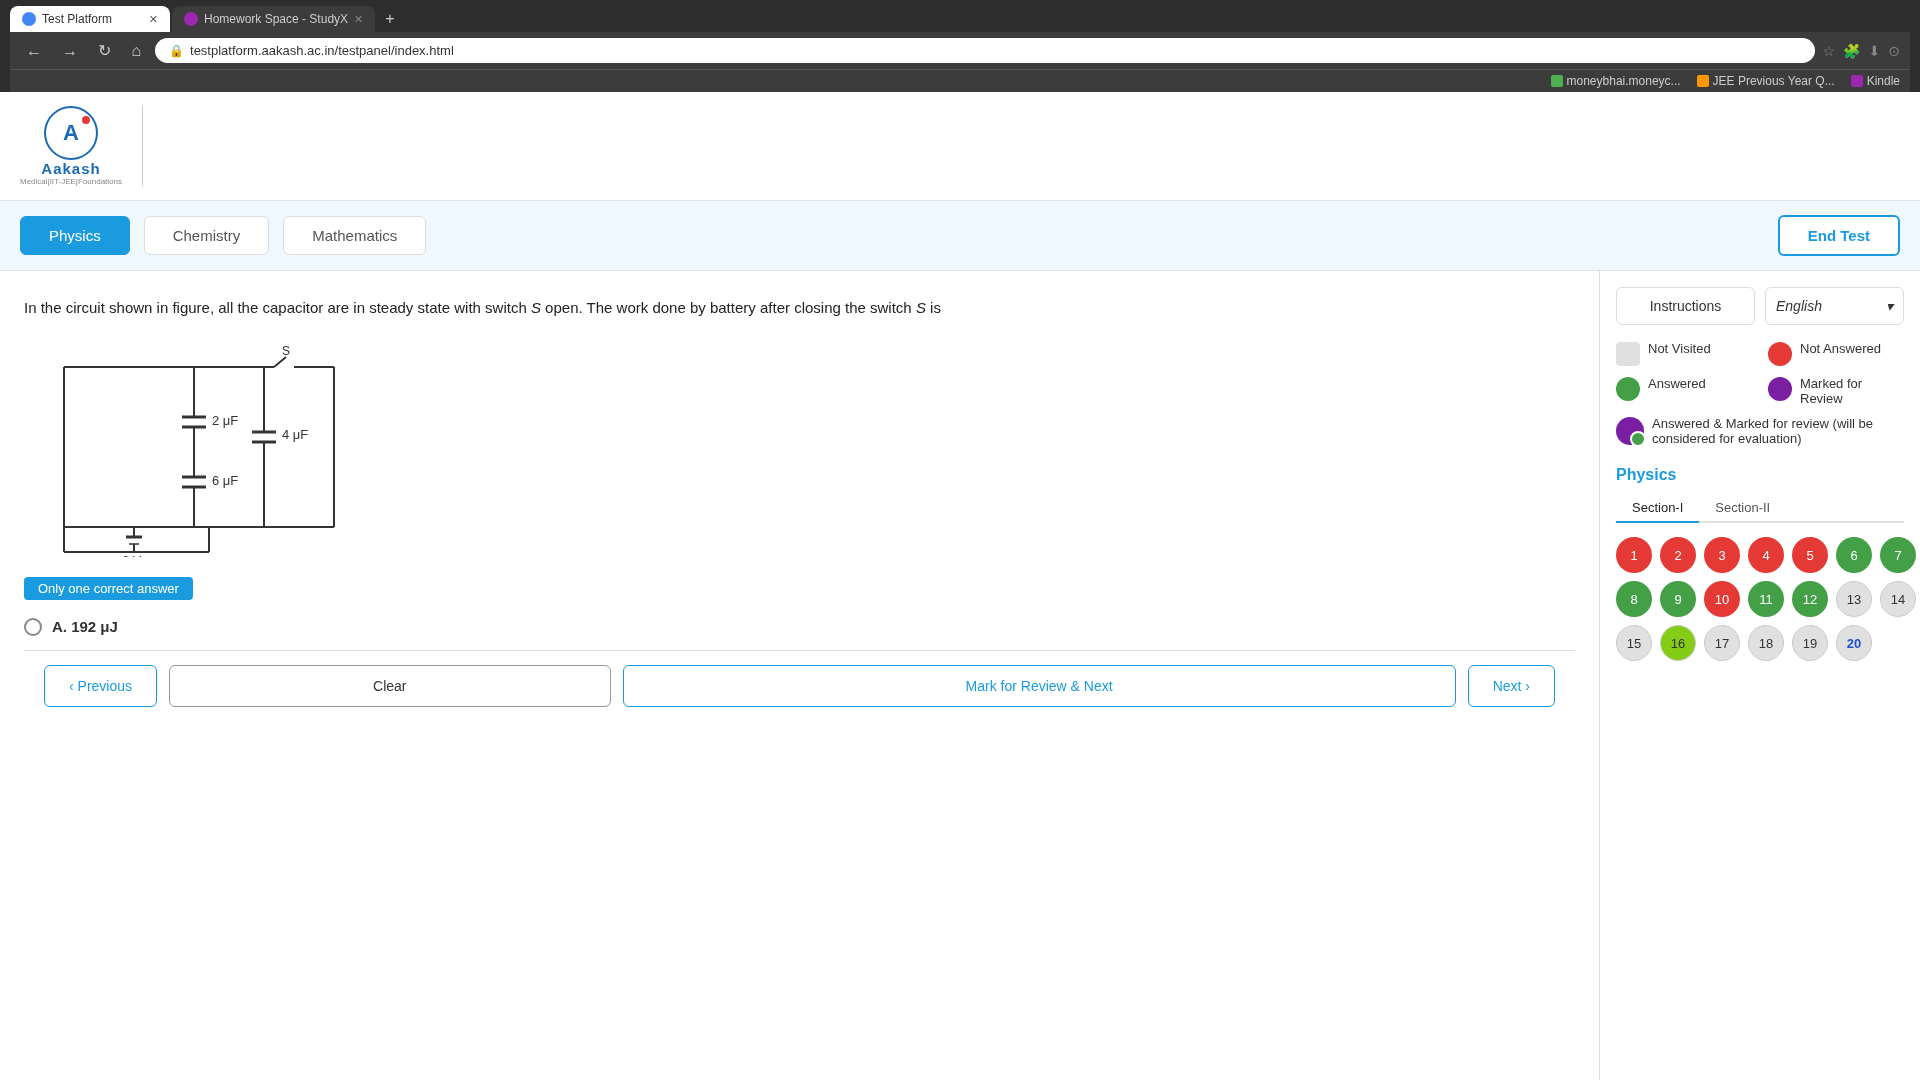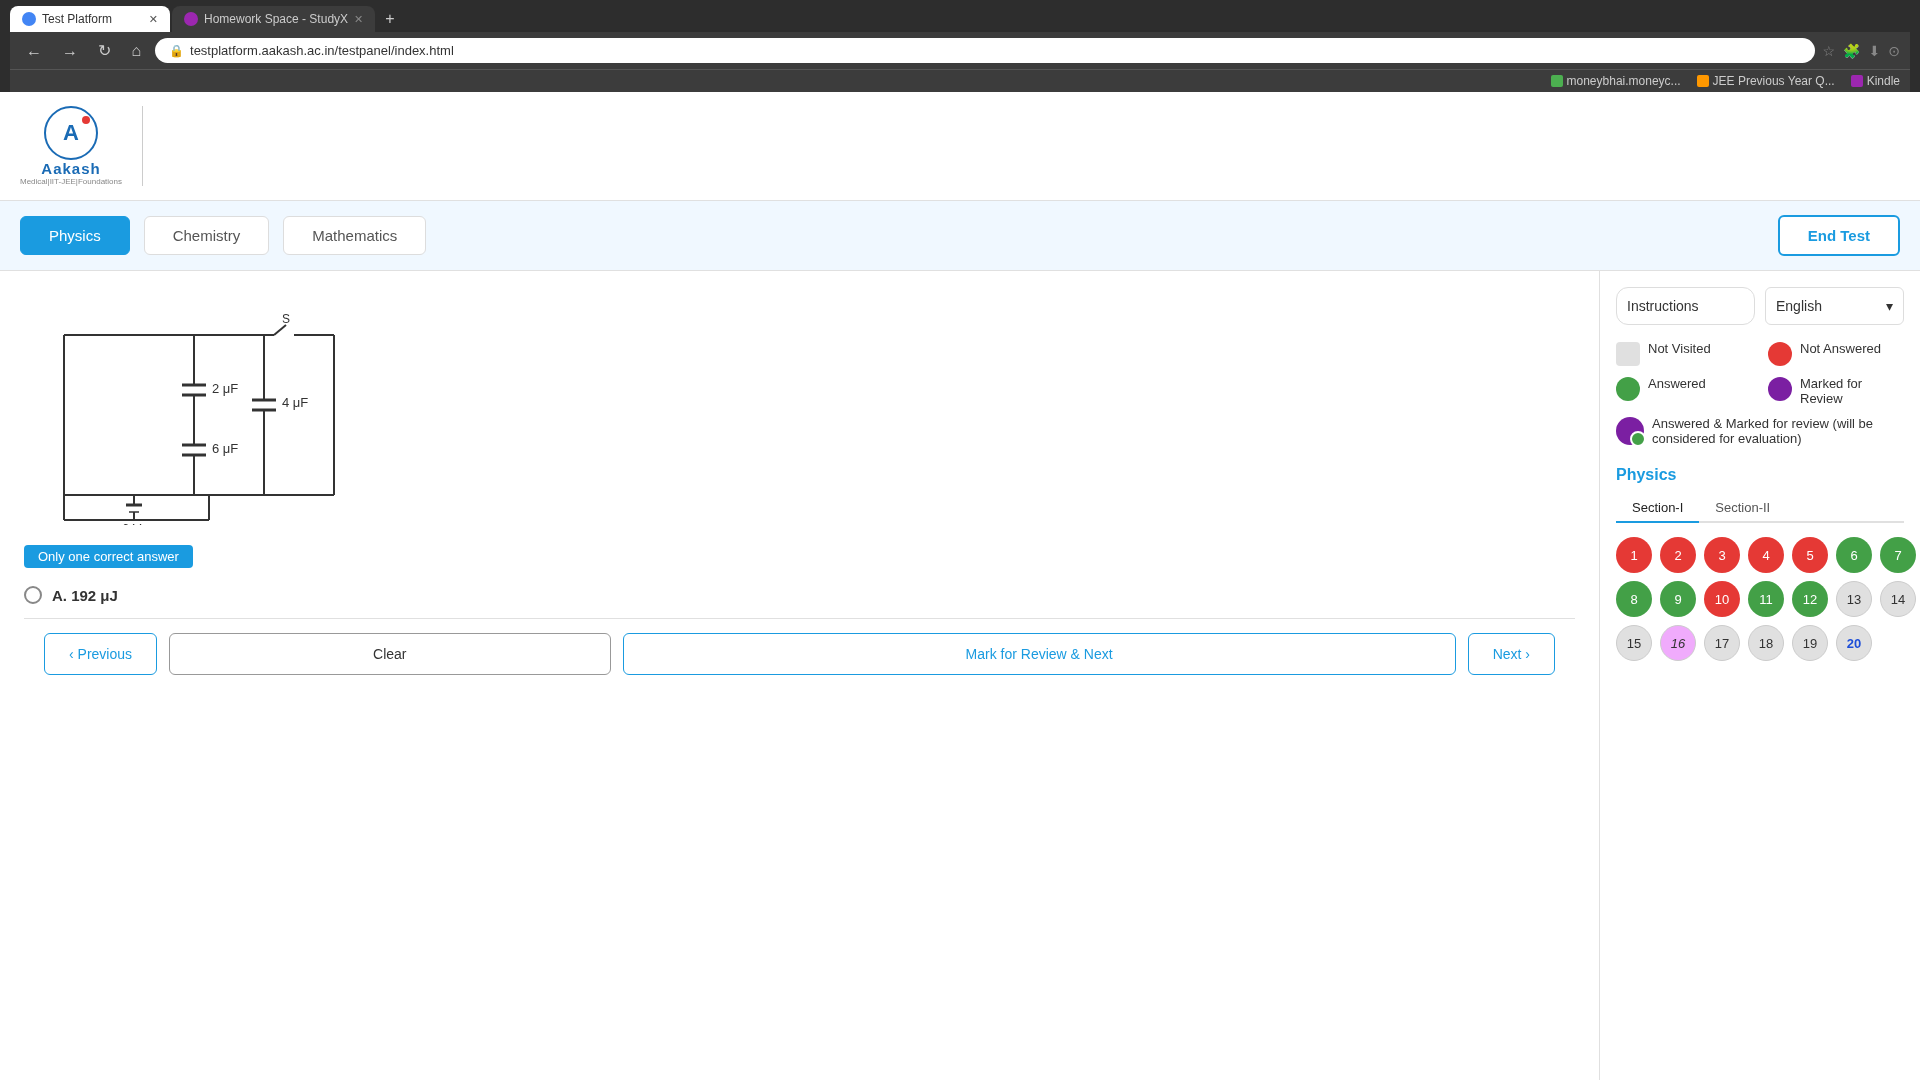--- a/index.html
+++ b/index.html
@@ -69,22 +69,22 @@
     .bottom-nav { display: flex; align-items: center; padding: 14px 20px; background: #fff; border-top: 1px solid #e0e0e0; gap: 12px; }
     .nav-prev-btn, .nav-clear-btn, .nav-mark-btn, .nav-next-btn { padding: 12px 24px; border-radius: 6px; font-size: 14px; font-weight: 500; cursor: pointer; border: 1px solid #1a9be0; }
     .nav-prev-btn { background: #fff; color: #1a9be0; display: flex; align-items: center; gap: 6px; }
     .nav-clear-btn { background: #fff; color: #333; border-color: #999; flex: 1; text-align: center; }
     .nav-mark-btn { background: #fff; color: #1a9be0; flex: 2; text-align: center; }
     .nav-next-btn { background: #fff; color: #1a9be0; display: flex; align-items: center; gap: 6px; }
 
     
     .right-panel { width: 320px; padding: 16px; background: #fff; overflow-y: auto; }
     .right-panel-header { display: flex; gap: 10px; margin-bottom: 16px; }
-    .instructions-btn { flex: 1; padding: 10px; border: 1px solid #ddd; border-radius: 12px; background: #fff; font-size: 14px; font-weight: 500; color: #333; cursor: pointer; text-align: left; }
-    .lang-select { flex: 1; padding: 10px; border: 1px solid #ddd; border-radius: 6px; background: #fff; font-size: 14px; color: #333; cursor: pointer; display: flex; align-items: center; justify-content: space-between; }
+    .instructions-btn { flex: 1; padding: 10px; border: 1px solid #ddd; border-radius: 6px; background: #fff; font-size: 14px; font-weight: 500; color: #333; cursor: pointer; text-align: center; }
+    .lang-select { flex: 1; padding: 10px; border: 1px solid #ddd; border-radius: 6px; background: #fff; font-size: 14px; color: #333; cursor: pointer; display: flex; align-items: center; justify-content: space-between; font-style: italic; }
 
     
     .legend { display: grid; grid-template-columns: 1fr 1fr; gap: 10px 16px; margin-bottom: 20px; }
     .legend-item { display: flex; align-items: flex-start; gap: 8px; font-size: 13px; color: #333; }
     .legend-icon { width: 24px; height: 24px; border-radius: 4px; flex-shrink: 0; margin-top: 1px; }
     .legend-icon.not-visited { background: #e0e0e0; border-radius: 4px; }
     .legend-icon.not-answered { background: #e53935; border-radius: 50%; }
     .legend-icon.answered { background: #43a047; border-radius: 50%; }
     .legend-icon.marked { background: #7b1fa2; border-radius: 50%; }
     .legend-icon.answered-marked { width: 28px; height: 28px; background: #7b1fa2; border-radius: 50%; position: relative; overflow: visible; }
@@ -176,20 +176,23 @@
   <div class="subject-tabs">
     <button class="subject-tab active">Physics</button>
     <button class="subject-tab">Chemistry</button>
     <button class="subject-tab">Mathematics</button>
     <button class="end-test-btn">End Test</button>
   </div>
 
   <div class="main-layout">
 
     <div class="question-panel">
+      <div class="question-text">
+        <span>In the circuit shown in figure, all the capacitor are in steady state with switch </span><em>S</em><span> open. The work done by battery after closing the switch </span><em>S</em><span> is</span>
+      </div>
 
       
       <div class="circuit-container">
         <svg class="circuit-svg" width="360" height="220">
 
           <line x1="30" y1="30" x2="30" y2="190" stroke="#333" stroke-width="2"></line>
 
           <line x1="30" y1="30" x2="160" y2="30" stroke="#333" stroke-width="2"></line>
 
           <line x1="30" y1="190" x2="160" y2="190" stroke="#333" stroke-width="2"></line>
@@ -300,21 +303,21 @@
           <div class="q-btn answered" style="background: rgb(67, 160, 71); color: rgb(255, 255, 255);">6</div>
           <div class="q-btn answered" style="background: rgb(67, 160, 71); color: rgb(255, 255, 255);">7</div>
           <div class="q-btn answered" style="background: rgb(67, 160, 71); color: rgb(255, 255, 255);">8</div>
           <div class="q-btn answered" style="background: rgb(67, 160, 71); color: rgb(255, 255, 255);">9</div>
           <div class="q-btn not-answered" style="background: rgb(229, 57, 53); color: rgb(255, 255, 255);">10</div>
           <div class="q-btn answered" style="background: rgb(67, 160, 71); color: rgb(255, 255, 255);">11</div>
           <div class="q-btn answered" style="background: rgb(67, 160, 71); color: rgb(255, 255, 255);">12</div>
           <div class="q-btn not-visited" style="background: rgb(224, 224, 224); color: rgb(51, 51, 51);">13</div>
           <div class="q-btn not-visited" style="background: rgb(224, 224, 224); color: rgb(51, 51, 51);">14</div>
           <div class="q-btn not-visited" style="background: rgb(224, 224, 224); color: rgb(51, 51, 51);">15</div>
-          <div class="q-btn not-visited" style="background: #f0abfc; color: rgb(51, 51, 51); font-style: italic;">16</div>
+          <div class="q-btn not-visited" style="background: #84cc16; color: rgb(51, 51, 51);">16</div>
           <div class="q-btn not-visited" style="background: rgb(224, 224, 224); color: rgb(51, 51, 51);">17</div>
           <div class="q-btn not-visited" style="background: rgb(224, 224, 224); color: rgb(51, 51, 51);">18</div>
           <div class="q-btn not-visited" style="background: rgb(224, 224, 224); color: rgb(51, 51, 51);">19</div>
           <div class="q-btn not-visited" style="background: rgb(224, 224, 224); color: #1d4ed8; font-weight: bold;">20</div>
         </div>
     </div>
   </div>
 </div>
 
 </body></html>

